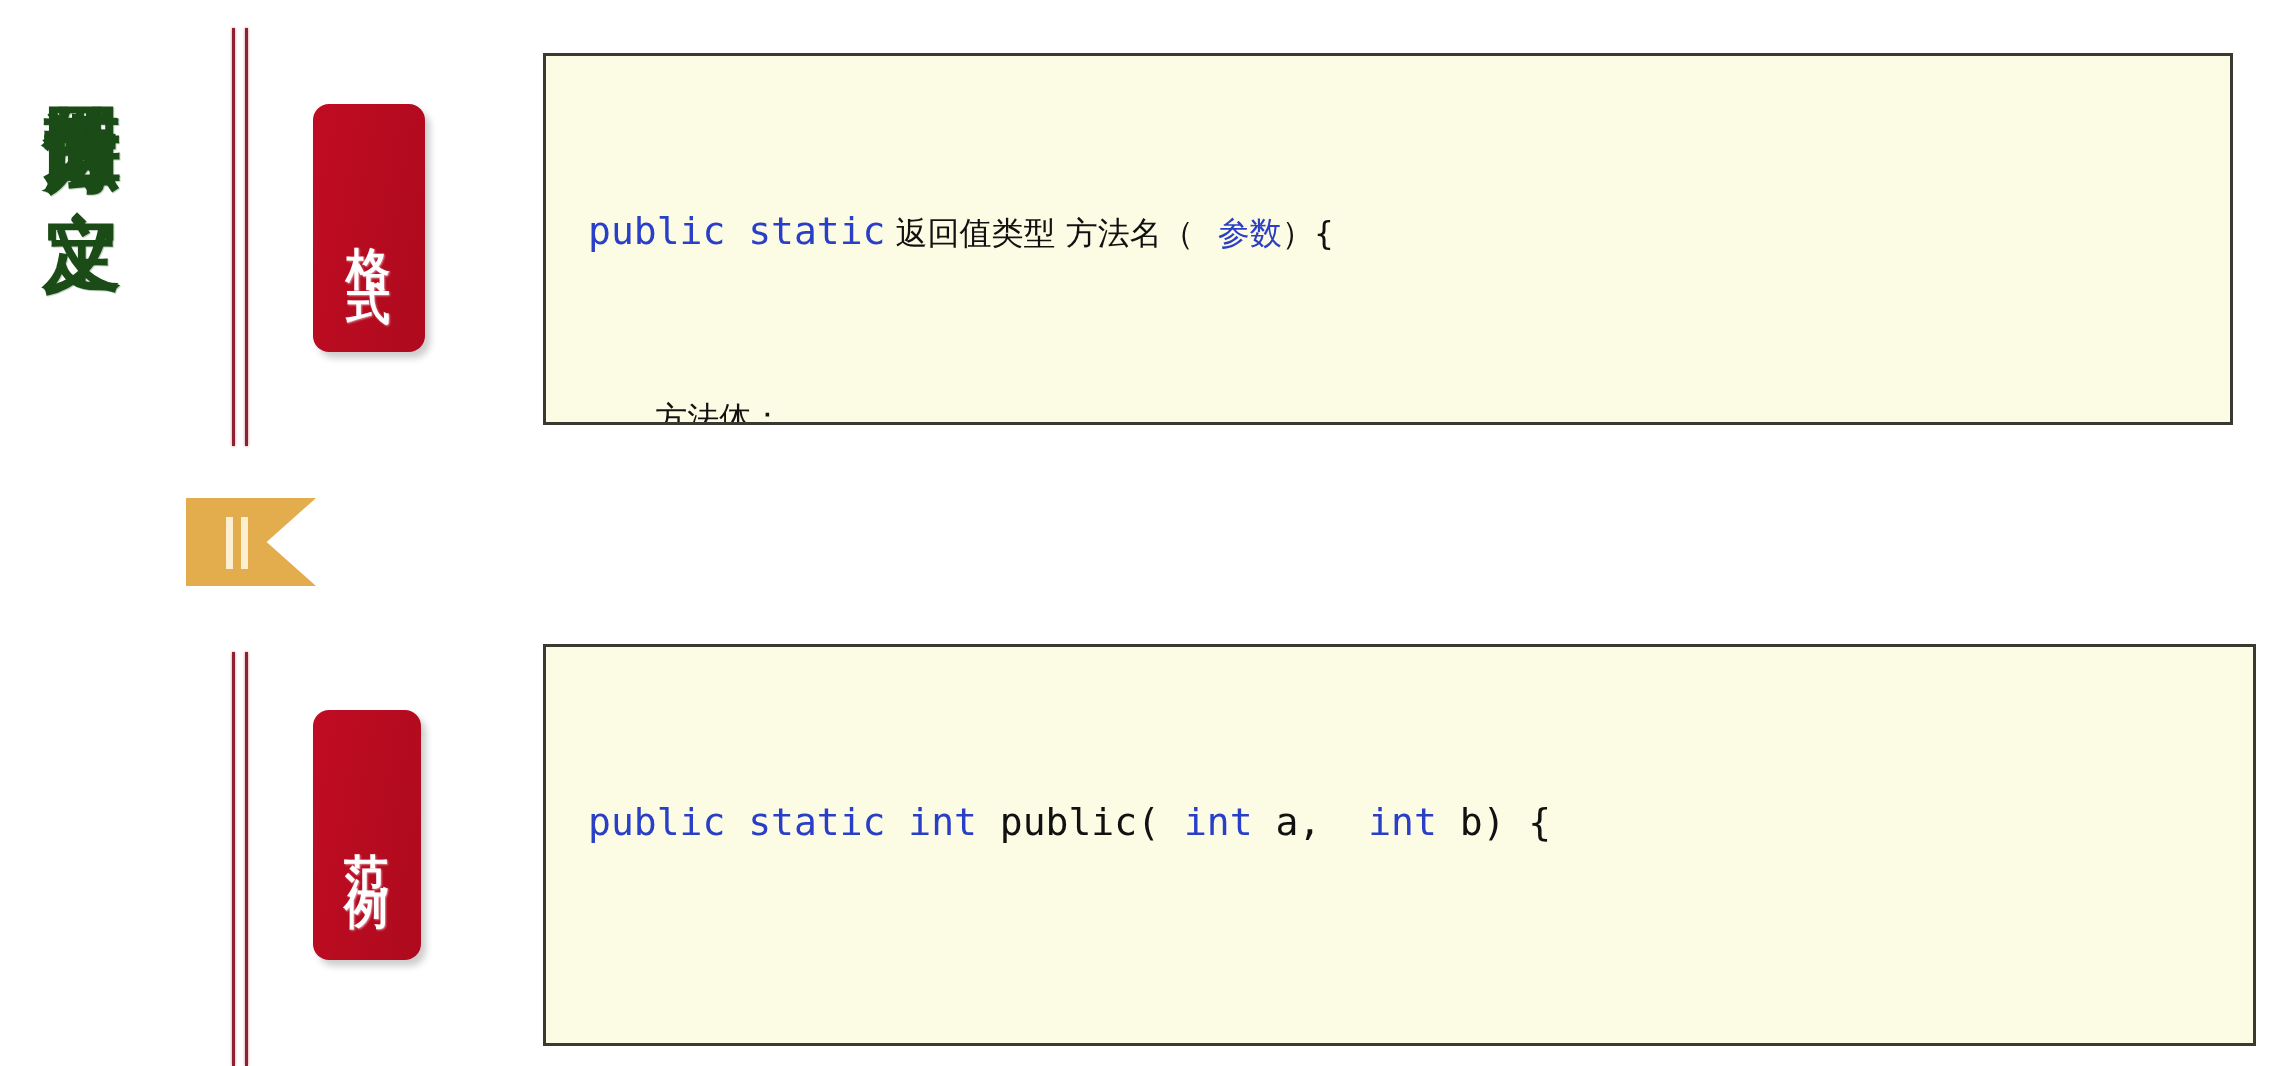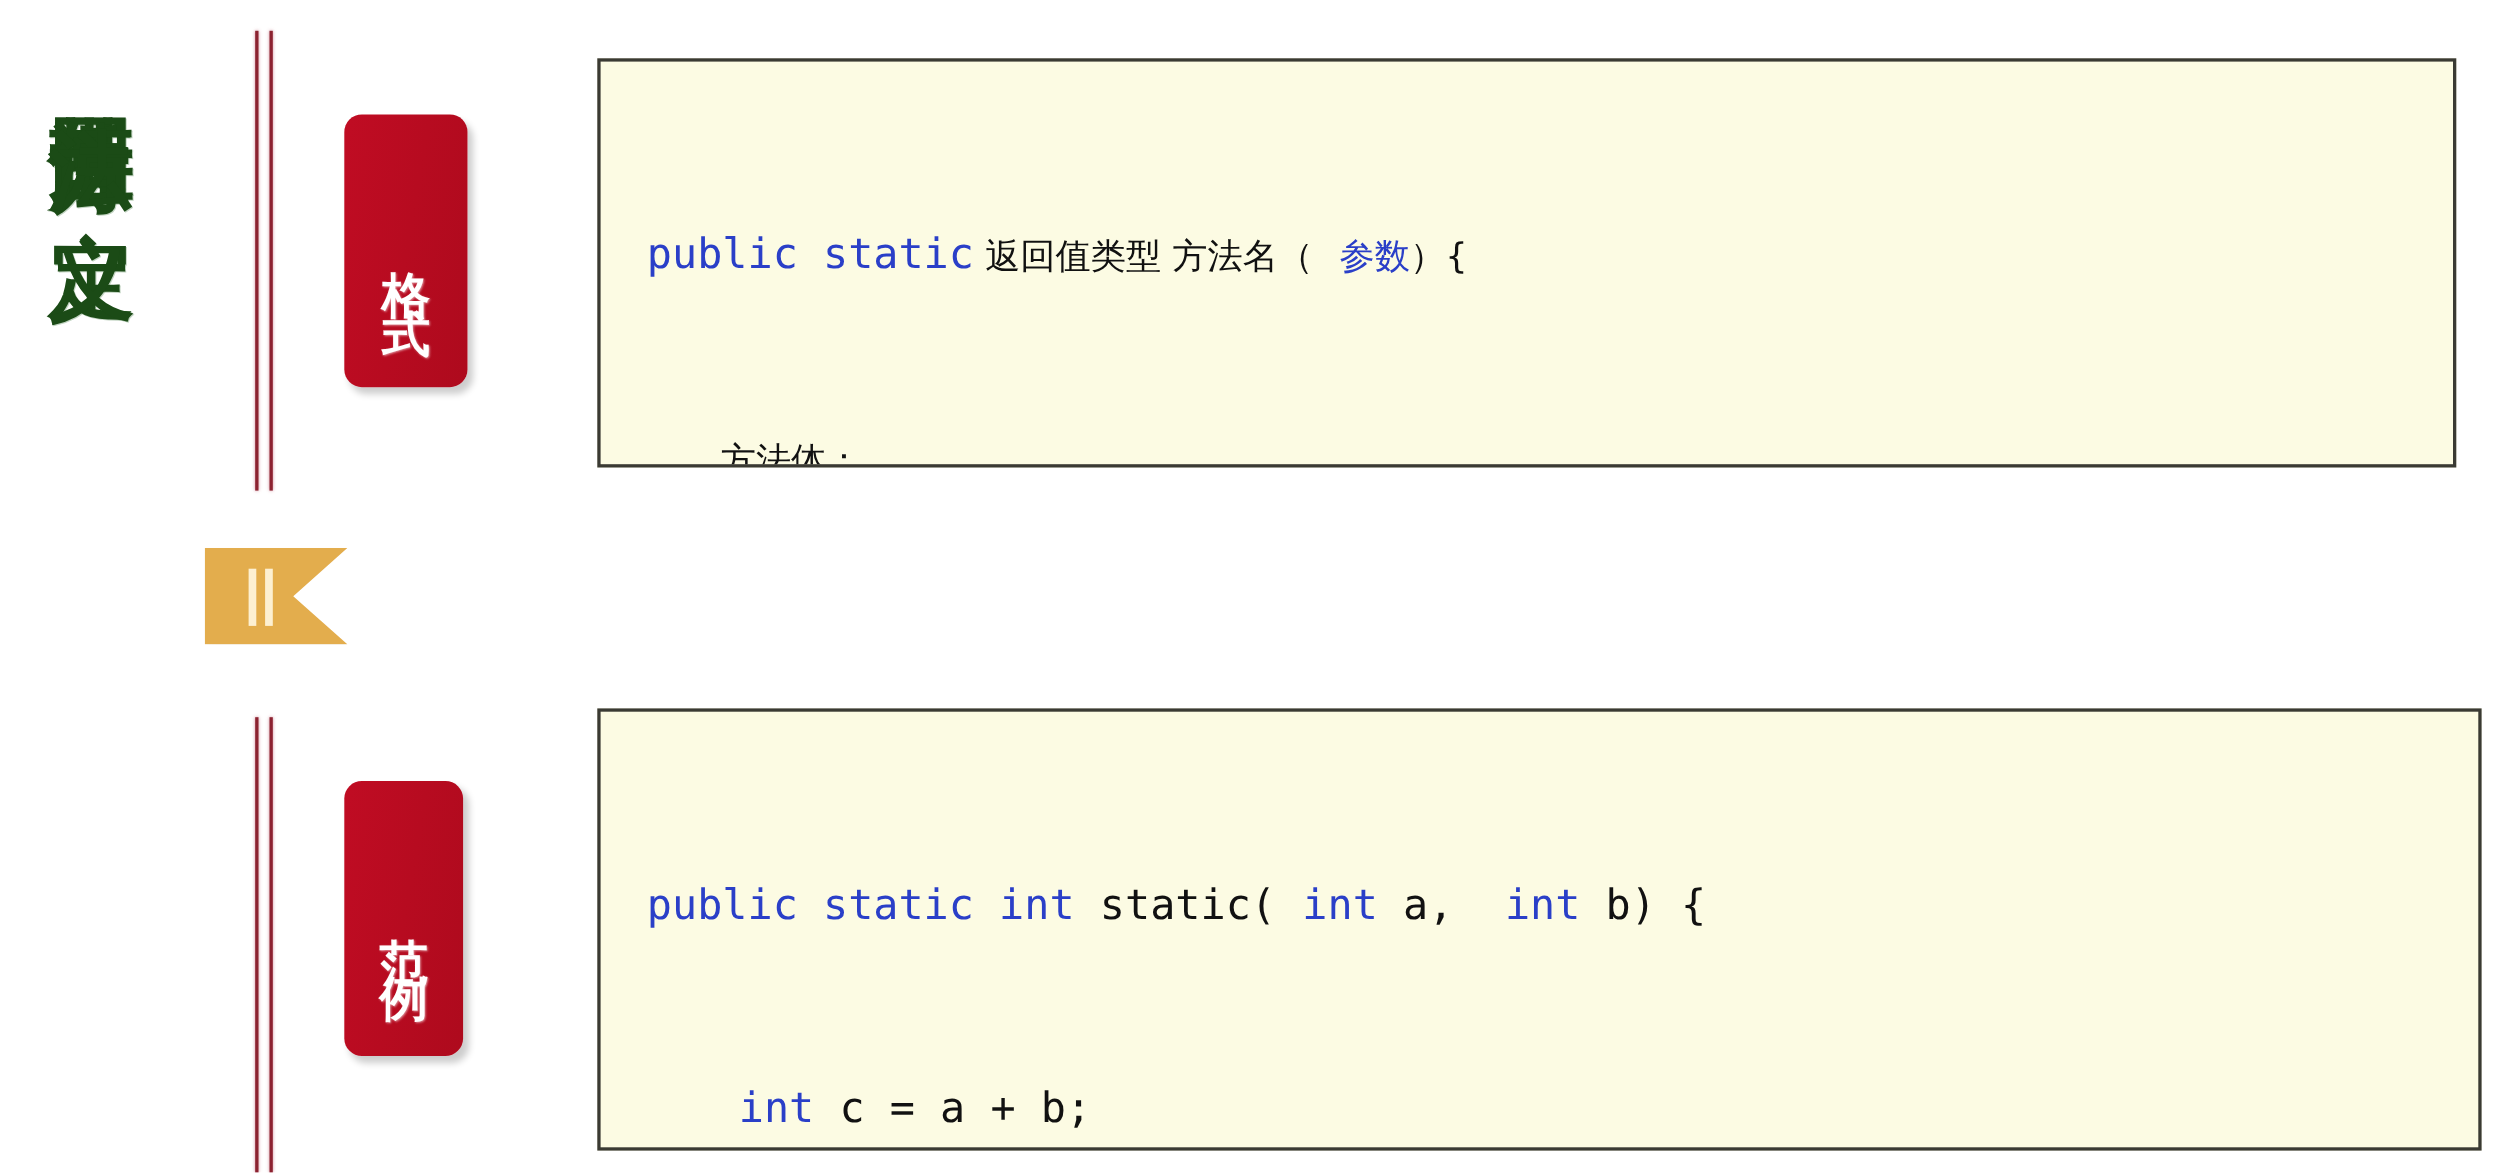--- a/index.html
+++ b/index.html
@@ -146,17 +146,16 @@
 <div class="badge badge-example">范例</div>
 
 <div class="codebox codebox-format">
   <span class="code-line"><span class="kw">public static</span><span class="cn"> 返回值类型 方法名（</span><span class="kw cn">参数</span><span class="cn">）{</span></span>
   <span class="code-line indent1"><span class="cn">方法体；</span></span>
   
   
 </div>
 
 <div class="codebox codebox-example">
-  <span class="code-line"><span class="kw">public static int</span><span> static(</span><span class="kw">int</span><span> a, </span><span class="kw">int</span><span> b) {</span></span>
-  <span class="code-line indent2"><span class="kw">int</span><span> c = a + b;</span></span>
+  <span class="code-line"><span class="kw">public static int</span><span> public(</span><span class="kw">int</span><span> a, </span><span class="kw">int</span><span> b) {</span></span>
   
   
 </div>
 
 </body></html>

